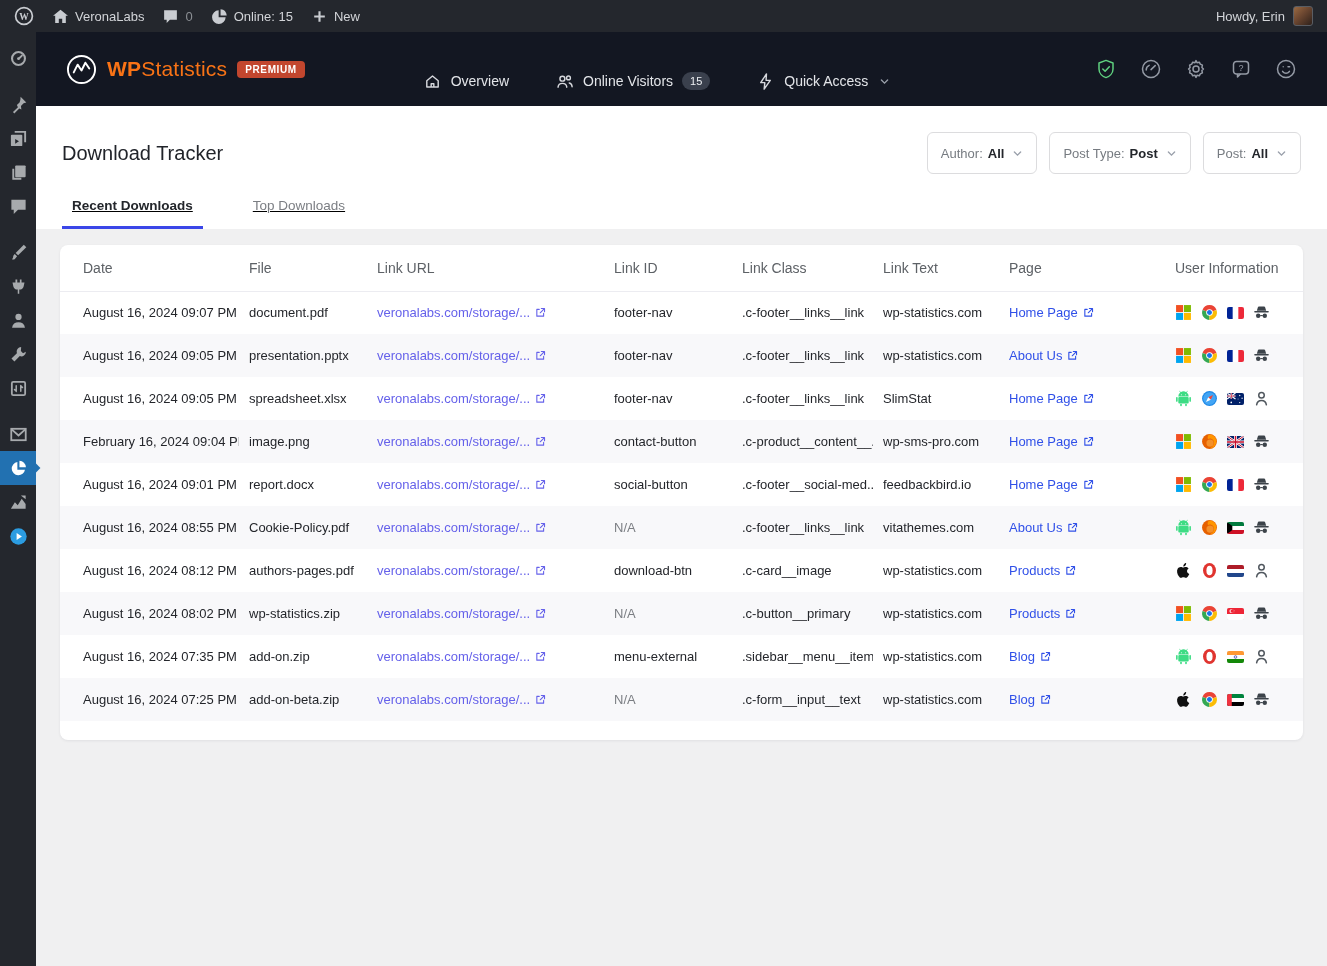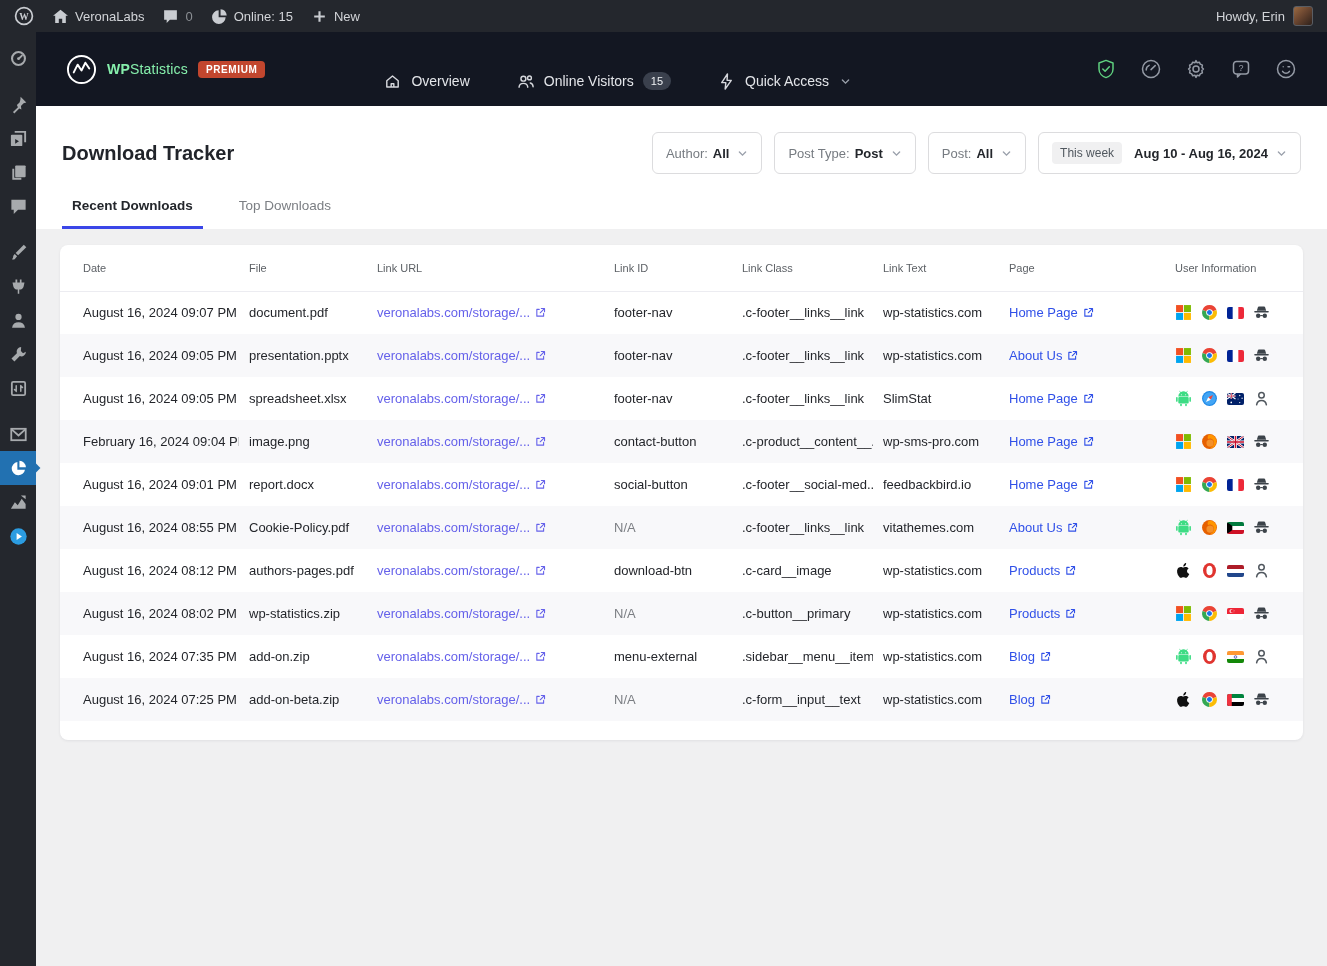--- a/index.html
+++ b/index.html
@@ -29,56 +29,56 @@
   .sb-item.active { background:#2271b1; }
   .sb-item.active::after { content:''; position:absolute; right:-3px; top:50%;
     width:7px; height:7px; background:#2271b1; transform:translateY(-50%) rotate(45deg); }
 
   
   .plugin-header { position:absolute; top:32px; left:36px; right:0; height:74px; background:#131722;
     display:flex; align-items:center; padding:0 30px; z-index:20; }
   .brand { display:flex; align-items:center; gap:10px; }
   .brand-logo { width:31px; height:31px; display:inline-flex; }
   .brand-logo svg { width:100%; height:100%; }
-  .brand-text { color:#86efac; font-size:14px; letter-spacing:.2px; }
+  .brand-text { color:#f97316; font-size:21px; letter-spacing:.2px; }
   .brand-text b { font-weight:700; }
   .premium-badge { background:#c2462e; color:#fff; font-size:10px; font-weight:700; letter-spacing:.6px;
     padding:3px 8px; border-radius:4px; }
   .ph-nav { display:flex; align-items:center; gap:46px; margin-left:118px;margin-top:24px; }
   .ph-nav-item { display:flex; align-items:center; gap:9px; color:#e3e5e9; font-size:14px; cursor:pointer; }
   .ph-nav-item svg { width:19px; height:19px; }
   .count-badge { background:#3a404d; color:#eef0f3; font-size:11px; border-radius:999px; padding:3px 8px; }
   .chev { width:11px; height:11px; display:inline-flex; margin-left:2px; }
   .chev svg { width:100%; height:100%; }
   .ph-icons { margin-left:auto; display:flex; align-items:center; gap:23px; }
   .ph-icon { width:22px; height:22px; display:inline-flex; cursor:pointer; }
   .ph-icon svg { width:100%; height:100%; }
 
   
   .main { position:absolute; top:106px; left:36px; right:0; bottom:0; background:#f0f0f1; }
   .main-top { background:#fff; padding:26px 26px 0 26px; }
   .title-row { display:flex; align-items:center; justify-content:space-between; }
-  .page-title { font-size:20px; font-weight:700; color:#21242a; }
+  .page-title { font-size:20px; font-weight:400; color:#21242a; }
   .filters { display:flex; align-items:center; gap:12px; }
   .filter-btn { display:flex; align-items:center; gap:5px; border:1px solid #dcdcde; border-radius:6px;
     background:#fff; padding:0 13px; height:42px; font-size:13px; cursor:pointer; color:#767b81; }
   .filter-btn b { color:#23262b; font-weight:700; }
   .filter-btn .chev { margin-left:3px; }
   .date-chip { background:#f0f0f1; color:#50575e; border-radius:4px; padding:4px 8px; font-size:12px; }
   .date-range { color:#23262b; font-weight:700; margin-left:7px; }
-  .tabs { display:flex; gap:26px; margin-top:16px; }
+  .tabs { display:flex; gap:40px; margin-top:16px;text-decoration:underline; }
   .tab { padding:8px 10px 13px 10px; font-size:13.5px; color:#7b7e83; cursor:pointer;
     border-bottom:3px solid transparent; }
   .tab.active { color:#23262b; font-weight:700; border-bottom-color:#3a46e8; }
 
   .main-body { padding:16px 24px 0 24px; }
   .card { background:#fff; border-radius:8px; box-shadow:0 1px 3px rgba(20,20,43,.07); padding-bottom:19px; overflow:hidden; }
 
   table { width:100%; border-collapse:collapse; table-layout:fixed; }
-  th { height:46px; font-weight:400; font-size:11px; color:#5d6166; text-align:left; padding:0 10px;
+  th { height:46px; font-weight:400; font-size:14px; color:#5d6166; text-align:left; padding:0 10px;
     border-bottom:1px solid #ececf1; }
   td { height:43px; font-size:13px; color:#24262b; padding:0 10px; vertical-align:middle;
     white-space:nowrap; overflow:hidden; }
   th:first-child, td:first-child { padding-left:23px; }
   tr.alt td { background:#f8f8fa; }
   .na { color:#7b7e83; }
   a.cell-link { text-decoration:none; display:inline-flex; align-items:center; gap:5px; cursor:pointer; }
   .link-url { color:#6561ea; }
   .page-link { color:#3050e8; }
   .ext { width:11px; height:11px; display:inline-flex; }
@@ -372,29 +372,20 @@
             </button>
           <button class="filter-btn">
               <span>Post:</span>
               <b>All</b>
               <span class="chev" style="display: inline-flex;">
                 <svg viewBox="0 0 12 12" fill="none" stroke="#9aa0ab" stroke-width="1.5" stroke-linecap="round">
                   <path d="M2.6 4.4 6 7.8 9.4 4.4"></path>
                 </svg>
               </span>
             </button>
-          <button class="filter-btn">
-              <span class="date-chip">This week</span>
-              <span class="date-range">Aug 10 - Aug 16, 2024</span>
-              <span class="chev" style="display: inline-flex;">
-                <svg viewBox="0 0 12 12" fill="none" stroke="#9aa0ab" stroke-width="1.5" stroke-linecap="round">
-                  <path d="M2.6 4.4 6 7.8 9.4 4.4"></path>
-                </svg>
-              </span>
-            </button>
         </div>
       </div>
       <div class="tabs">
         <div class="tab active">Recent Downloads</div>
         <div class="tab">Top Downloads</div>
       </div>
     </div>
 
     <div class="main-body">
       <div class="card">

